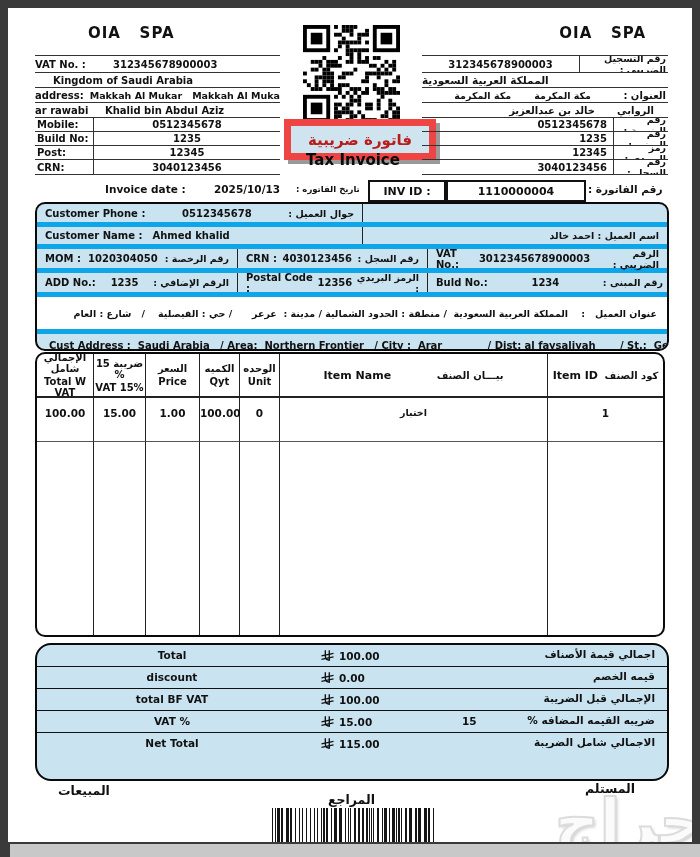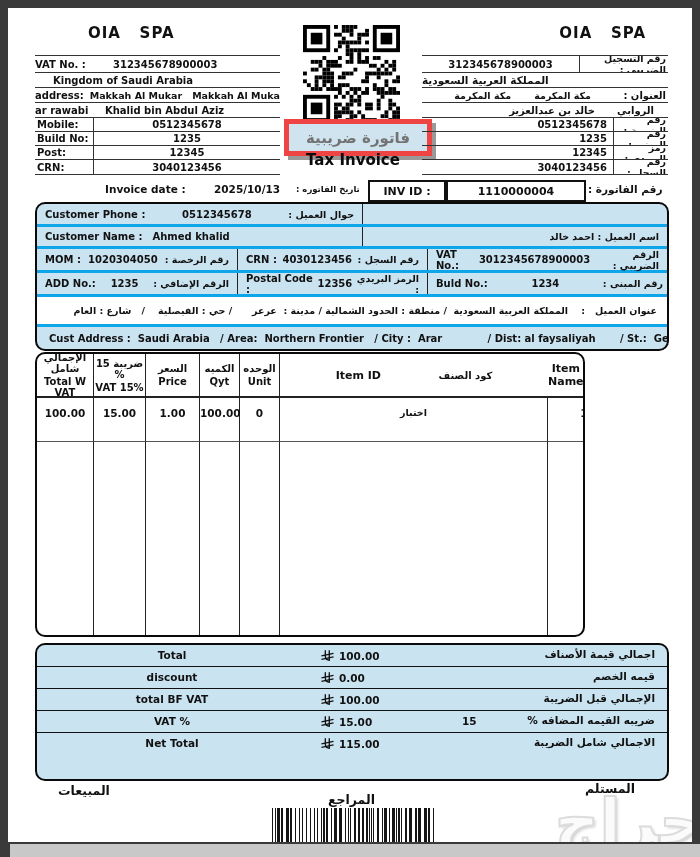--- a/index.html
+++ b/index.html
@@ -16,44 +16,44 @@
   .hrow{display:flex;align-items:center;height:14px;border-bottom:1px solid #333;font-size:10px;overflow:hidden}
   .hrow.first{height:16px;border-top:1.5px solid #333}
   .hrow.h13{height:13px}
   .cellL{width:56px;align-self:stretch;display:flex;align-items:center;border-right:1px solid #333;padding-left:2px}
   .cellV{flex:1;text-align:center}
   .rtl{direction:rtl}
   .hrow .rlbl{align-self:stretch;display:flex;align-items:center;justify-content:flex-start;border-left:1px solid #333;padding-right:2px;font-size:9.5px}
   .valL{flex:1;text-align:right;direction:ltr;padding-left:4px;padding-right:6px}
   
   #qr{position:absolute;left:295px;top:17px;width:97px;height:97px}
-  .tax-ar{position:absolute;left:276px;top:111px;width:138px;height:27px;background:#cfe4ef;border:5px solid #ef4444;
+  .tax-ar{position:absolute;left:276px;top:111px;width:138px;height:27px;background:#cfe4ef;border:7px solid #ef4444;
           box-shadow:4px 4px 0 #9a9a9a;display:flex;align-items:center;justify-content:center;
-          font-size:15px;color:#737373;direction:rtl}
+          font-size:15px;color:#b91c1c;direction:rtl}
   .tax-en{position:absolute;left:270px;top:143px;width:150px;text-align:center;font-size:15px;color:#0c0c0c}
   
   .meta{position:absolute;left:0;top:172px;width:684px;height:24px;font-size:10.5px}
   .mbox{position:absolute;border:2px solid #111;height:18px;display:flex;align-items:center;justify-content:center;background:#fff;font-size:11px}
   
   .cust{position:absolute;left:27px;top:194px;width:630px;height:145px;background:#c9e3f0;border:2px solid #0a0a0a;border-radius:10px;overflow:hidden;font-size:10px}
-  .crow{position:relative;border-bottom:3px solid #0ea5e9;box-sizing:border-box}
+  .crow{position:relative;border-bottom:5px solid #0ea5e9;box-sizing:border-box}
   .vl{position:absolute;top:0;bottom:0;width:1px;background:#222}
   .ccell{position:absolute;top:0;bottom:0;display:flex;align-items:center;justify-content:space-between;padding:0 8px;box-sizing:border-box}
   .ccell.bl{border-left:1px solid #222}
   .arlbl{font-size:9.5px;direction:rtl}
   
-  .itable{position:absolute;left:27px;top:344px;width:550px;height:285px;border:2px solid #0a0a0a;border-radius:10px;overflow:hidden;
+  .itable{position:absolute;left:27px;top:344px;width:630px;height:285px;border:2px solid #0a0a0a;border-radius:10px;overflow:hidden;
           display:grid;grid-template-columns:57px 52px 54px 40px 40px 268px 1fr;grid-template-rows:44px 44px 1fr;background:#fff;box-sizing:border-box}
   .ic{border-right:1px solid #222;box-sizing:border-box}
   .ic.nr{border-right:none}
   .ih{border-bottom:2px solid #222;display:flex;flex-direction:column;align-items:center;justify-content:center;gap:2px;font-size:10px;text-align:center}
   .ih.row{flex-direction:row;justify-content:space-evenly;width:100%}
   .idc{border-bottom:1.5px solid #555;padding-top:9px;text-align:center;font-size:10.5px}
   
-  .totals{position:absolute;left:27px;top:635px;width:630px;height:134px;background:#c9e3f0;border:2px solid #0a0a0a;border-radius:10px;overflow:hidden;font-size:10.5px}
+  .totals{position:absolute;left:27px;top:635px;width:630px;height:134px;background:#c9e3f0;border:2px solid #0a0a0a;border-radius:16px;overflow:hidden;font-size:10.5px}
   .trow{position:relative;height:22px;box-sizing:border-box}
   .trow.b{border-bottom:1px solid #111}
   .t-en{position:absolute;left:40px;width:190px;text-align:center;top:4px}
   .t-amt{position:absolute;left:284px;top:4px;display:flex;align-items:center;gap:5px}
   .t-extra{position:absolute;left:425px;top:4px}
   .t-ar{position:absolute;right:12px;top:3px;direction:rtl}
   .riyal{width:13px;height:13px}
   
   .sig{position:absolute;font-size:12.5px;direction:rtl}
   #barcode{position:absolute;left:264px;top:800px;width:166px;height:35px}
@@ -421,21 +421,21 @@
         <span>Postal Code :</span>
         <span>12356</span>
         <span class="arlbl">الرمز البريدي :</span>
       </div>
       <div class="ccell bl" style="left:390px;width:244px">
         <span>Buld No.:</span>
         <span>1234</span>
         <span class="arlbl">رقم المبنى :</span>
       </div>
     </div>
-    <div class="crow rtl pre" style="height:30px;background:#fff;display:flex;align-items:center;padding:9px 10px;font-size:9.5px">عنوان العميل   :    المملكة العربية السعودية  / منطقة : الحدود الشمالية / مدينة :  عرعر      / حي : الفيصلية    /   شارع : العام</div>
+    <div class="crow rtl pre" style="height:37px;background:#fff;display:flex;align-items:center;padding:9px 10px;font-size:9.5px">عنوان العميل   :    المملكة العربية السعودية  / منطقة : الحدود الشمالية / مدينة :  عرعر      / حي : الفيصلية    /   شارع : العام</div>
     <div class="crow pre" style="height:23px;border-bottom:none;display:flex;align-items:center;padding:0 12px;font-size:10px">Cust Address :  Saudi Arabia   / Area:  Northern Frontier   / City :  Arar             / Dist: al faysaliyah       / St.:  General</div>
   </div>
 
   <div class="itable">
     <div class="ic ih">
       <span>الإجمالي شامل</span>
       <span>Total W VAT</span>
     </div>
     <div class="ic ih">
       <span>ضريبة 15 %</span>
@@ -446,27 +446,27 @@
       <span>Price</span>
     </div>
     <div class="ic ih">
       <span>الكميه</span>
       <span>Qyt</span>
     </div>
     <div class="ic ih">
       <span>الوحده</span>
       <span>Unit</span>
     </div>
+    <div class="ic ih row">
+      <span style="font-size:11px">Item Name</span>
+      <span class="rtl">بيـــان الصنف</span>
+    </div>
     <div class="ic ih row nr">
       <span style="font-size:11px">Item ID</span>
       <span class="rtl">كود الصنف</span>
-    </div>
-    <div class="ic ih row">
-      <span style="font-size:11px">Item Name</span>
-      <span class="rtl">بيـــان الصنف</span>
     </div>
 
     <div class="ic idc">100.00</div>
     <div class="ic idc">15.00</div>
     <div class="ic idc">1.00</div>
     <div class="ic idc">100.00</div>
     <div class="ic idc">0</div>
     <div class="ic idc rtl" style="font-size:9.5px">اختبار</div>
     <div class="ic idc nr">1</div>
 

